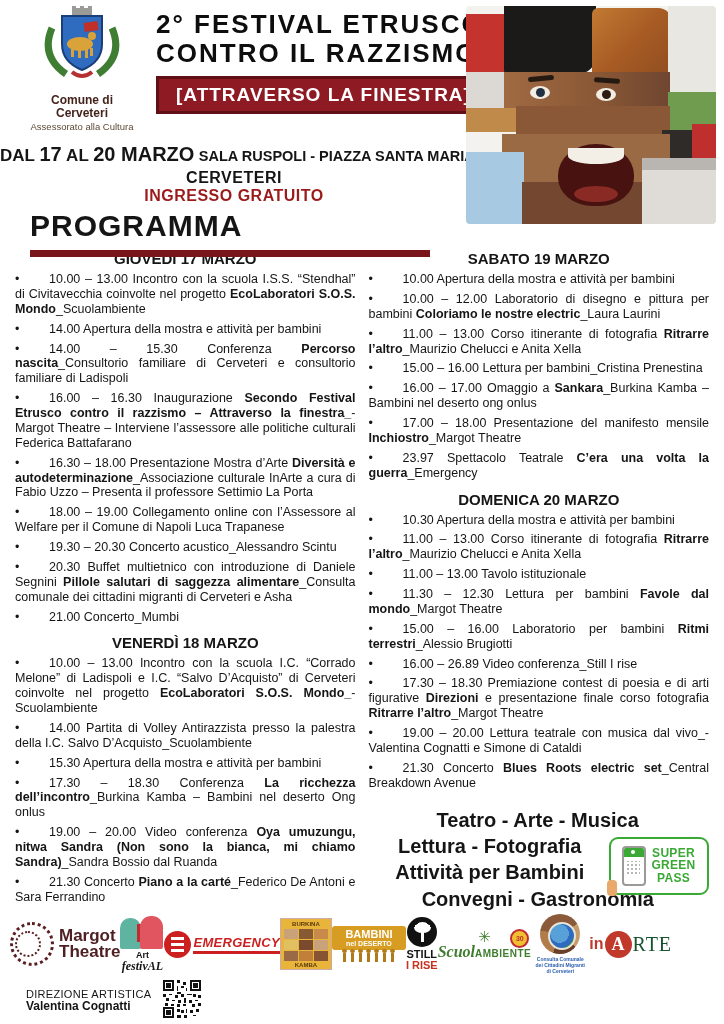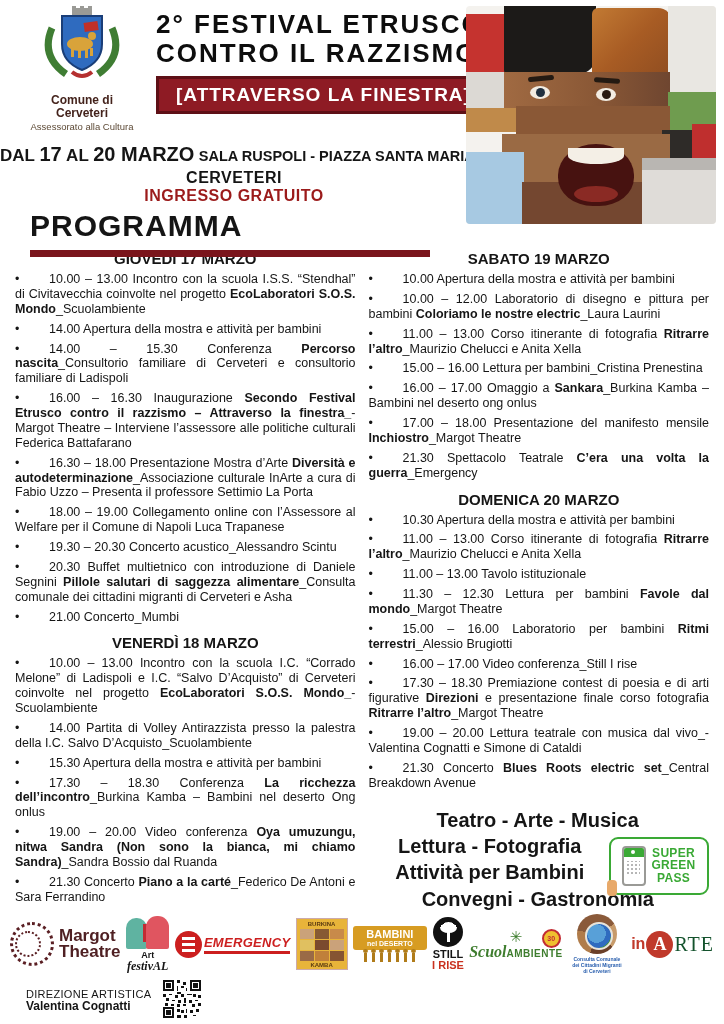--- a/index.html
+++ b/index.html
@@ -75,21 +75,21 @@
   .sgp-bar{position:absolute;top:0;left:0;right:0;height:9px;background:#3aa935;}
   .sgp-bar::after{content:"";position:absolute;left:7px;top:2px;width:4px;height:4px;border-radius:50%;background:#fff;}
   .sgp-qr{position:absolute;left:3px;top:13px;width:13px;height:13px;
           background:repeating-linear-gradient(0deg,#777 0 2px,#fff 2px 4px),repeating-linear-gradient(90deg,#777 0 2px,#fff 2px 4px);
           background-blend-mode:screen;}
   .sgp-hand{position:absolute;left:-4px;bottom:-3px;width:10px;height:16px;background:#e8a96a;border-radius:4px;}
   .sgp-text{font-size:12px;font-weight:800;color:#3aa935;line-height:1.05;text-align:center;letter-spacing:.3px;}
 
   
   .footer{position:absolute;left:0;right:0;bottom:2px;}
-  .logos{display:flex;align-items:center;justify-content:space-between;padding:0 10px;height:66px;}
+  .logos{display:flex;align-items:center;padding:0 10px;height:66px;}
   .logo{display:flex;align-items:center;gap:5px;flex:none;}
   .margot-icon{width:38px;height:38px;border:3px dotted #5a1f23;border-radius:50%;position:relative;}
   .margot-icon::before{content:"";position:absolute;left:2px;top:6px;width:22px;height:22px;border:2px dotted #5a1f23;border-radius:50%;}
   .margot-text{font-size:17px;font-weight:800;color:#4f2023;line-height:.95;}
   .af-heads{position:relative;width:44px;height:34px;}
   .af-head1{position:absolute;left:0;top:2px;width:21px;height:31px;background:#5fb3a1;border-radius:10px 10px 2px 2px;}
   .af-head2{position:absolute;left:20px;top:0;width:23px;height:33px;background:#e05560;border-radius:11px 11px 2px 2px;}
   .af-arrow{position:absolute;left:17px;top:8px;width:8px;height:18px;background:#c22b33;}
   .af-text{font-size:9px;font-weight:800;line-height:1;text-align:center;}
   .af-script{font-family:"Liberation Serif",serif;font-style:italic;font-size:12px;font-weight:700;}
@@ -244,28 +244,28 @@
       </div>
     <div class="col">
 
     <h3 class="day-heading">SABATO 19 MARZO</h3>
         <p class="item"><span class="bullet">•</span><span>10.00 Apertura della mostra e attività per bambini</span></p>
         <p class="item"><span class="bullet">•</span><span>10.00 – 12.00 Laboratorio di disegno e pittura per bambini </span><span class="b">Coloriamo le nostre electric</span><span>_Laura Laurini</span></p>
         <p class="item"><span class="bullet">•</span><span>11.00 – 13.00 Corso itinerante di fotografia </span><span class="b">Ritrarre l’altro</span><span>_Maurizio Chelucci e Anita Xella</span></p>
         <p class="item"><span class="bullet">•</span><span>15.00 – 16.00 Lettura per bambini_Cristina Prenestina</span></p>
         <p class="item"><span class="bullet">•</span><span>16.00 – 17.00 Omaggio a </span><span class="b">Sankara</span><span>_Burkina Kamba – Bambini nel deserto ong onlus</span></p>
         <p class="item"><span class="bullet">•</span><span>17.00 – 18.00 Presentazione del manifesto mensile </span><span class="b">Inchiostro</span><span>_Margot Theatre</span></p>
-        <p class="item"><span class="bullet">•</span><span>21.30 Spettacolo Teatrale </span><span class="b">C’era una volta la guerra</span><span>_Emergency</span></p>
+        <p class="item"><span class="bullet">•</span><span>23.97 Spettacolo Teatrale </span><span class="b">C’era una volta la guerra</span><span>_Emergency</span></p>
         <h3 class="day-heading">DOMENICA 20 MARZO</h3>
         <p class="item"><span class="bullet">•</span><span>10.30 Apertura della mostra e attività per bambini</span></p>
         <p class="item"><span class="bullet">•</span><span>11.00 – 13.00 Corso itinerante di fotografia </span><span class="b">Ritrarre l’altro</span><span>_Maurizio Chelucci e Anita Xella</span></p>
         <p class="item"><span class="bullet">•</span><span>11.00 – 13.00 Tavolo istituzionale</span></p>
         <p class="item"><span class="bullet">•</span><span>11.30 – 12.30 Lettura per bambini </span><span class="b">Favole dal mondo</span><span>_Margot Theatre</span></p>
         <p class="item"><span class="bullet">•</span><span>15.00 – 16.00 Laboratorio per bambini </span><span class="b">Ritmi terrestri</span><span>_Alessio Brugiotti</span></p>
-        <p class="item"><span class="bullet">•</span><span>16.00 – 17.00 Video conferenza_Still I rise</span></p>
+        <p class="item"><span class="bullet">•</span><span>16.00 – 26.89 Video conferenza_Still I rise</span></p>
         <p class="item"><span class="bullet">•</span><span>17.30 – 18.30 Premiazione contest di poesia e di arti figurative </span><span class="b">Direzioni</span><span> e presentazione finale corso fotografia </span><span class="b">Ritrarre l’altro</span><span>_Margot Theatre</span></p>
         <p class="item"><span class="bullet">•</span><span>19.00 – 20.00 Lettura teatrale con musica dal vivo_-Valentina Cognatti e Simone di Cataldi</span></p>
         <p class="item"><span class="bullet">•</span><span>21.30 Concerto </span><span class="b">Blues Roots electric set</span><span>_Central Breakdown Avenue</span></p>
         <div class="cats">
       <div class="cat-line">Teatro - Arte - Musica</div>
       <div class="cat-line">Lettura - Fotografia</div>
       <div class="cat-line">Attività per Bambini</div>
       <div class="cat-line">Convegni - Gastronomia</div>
       <div class="sgp">
         <div class="sgp-phone">

